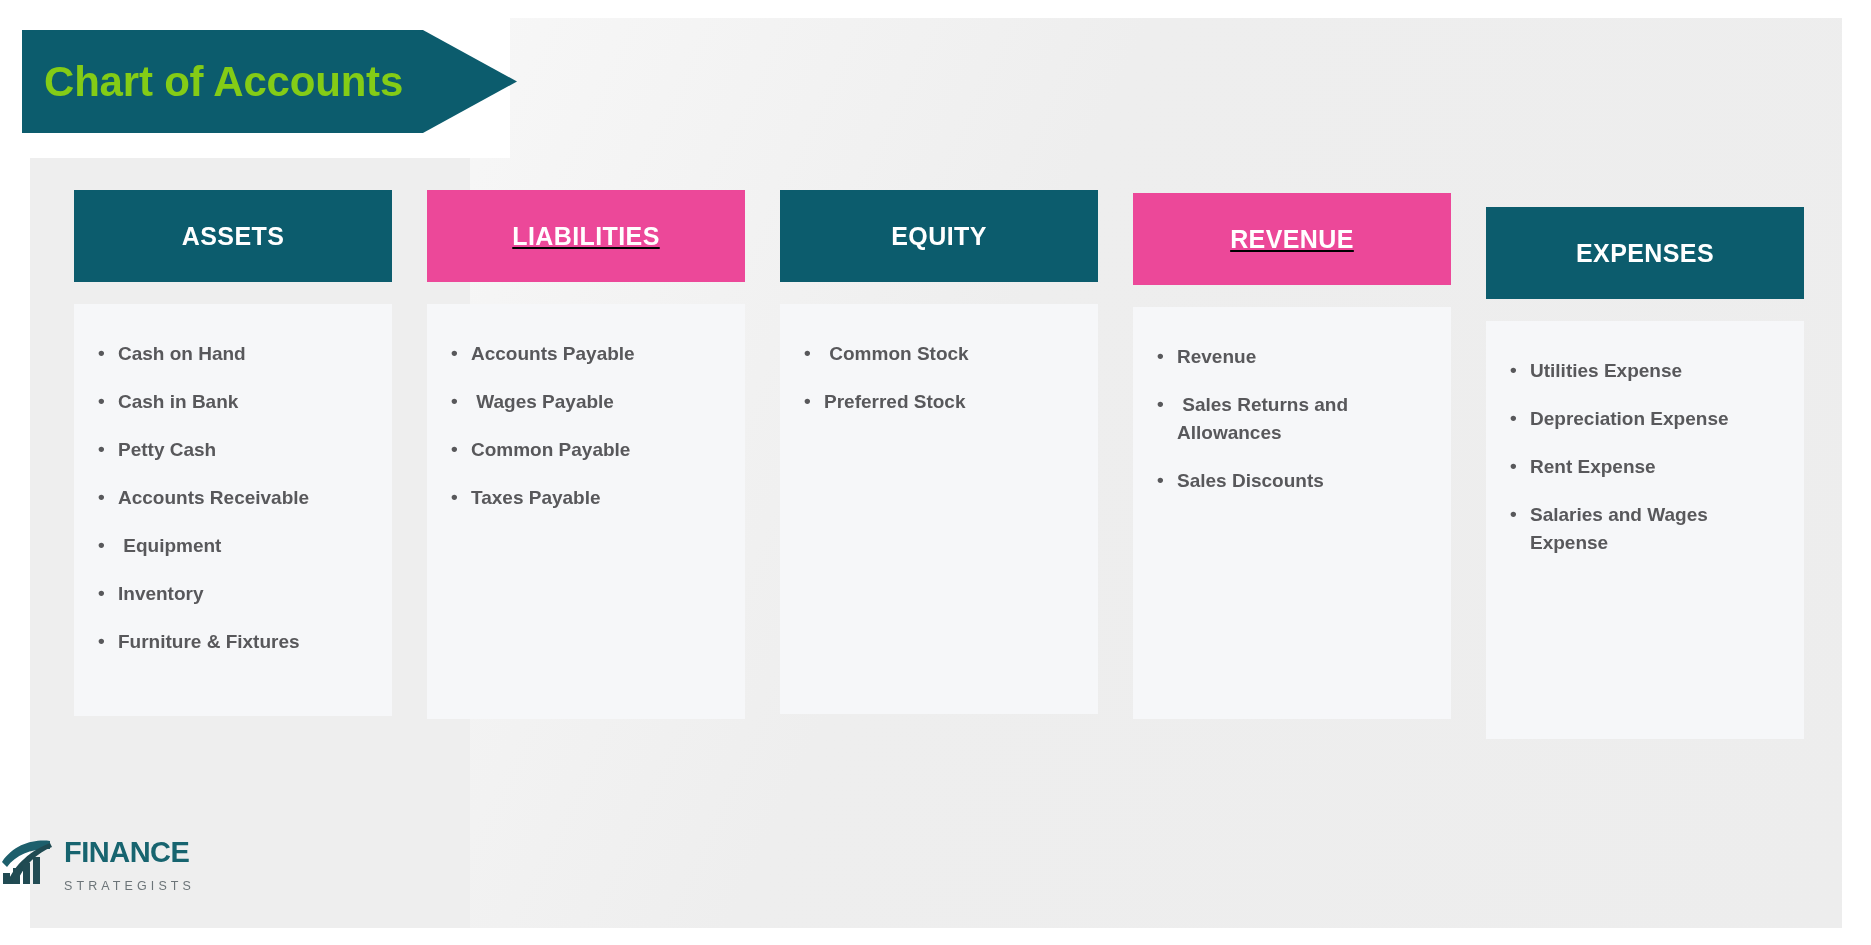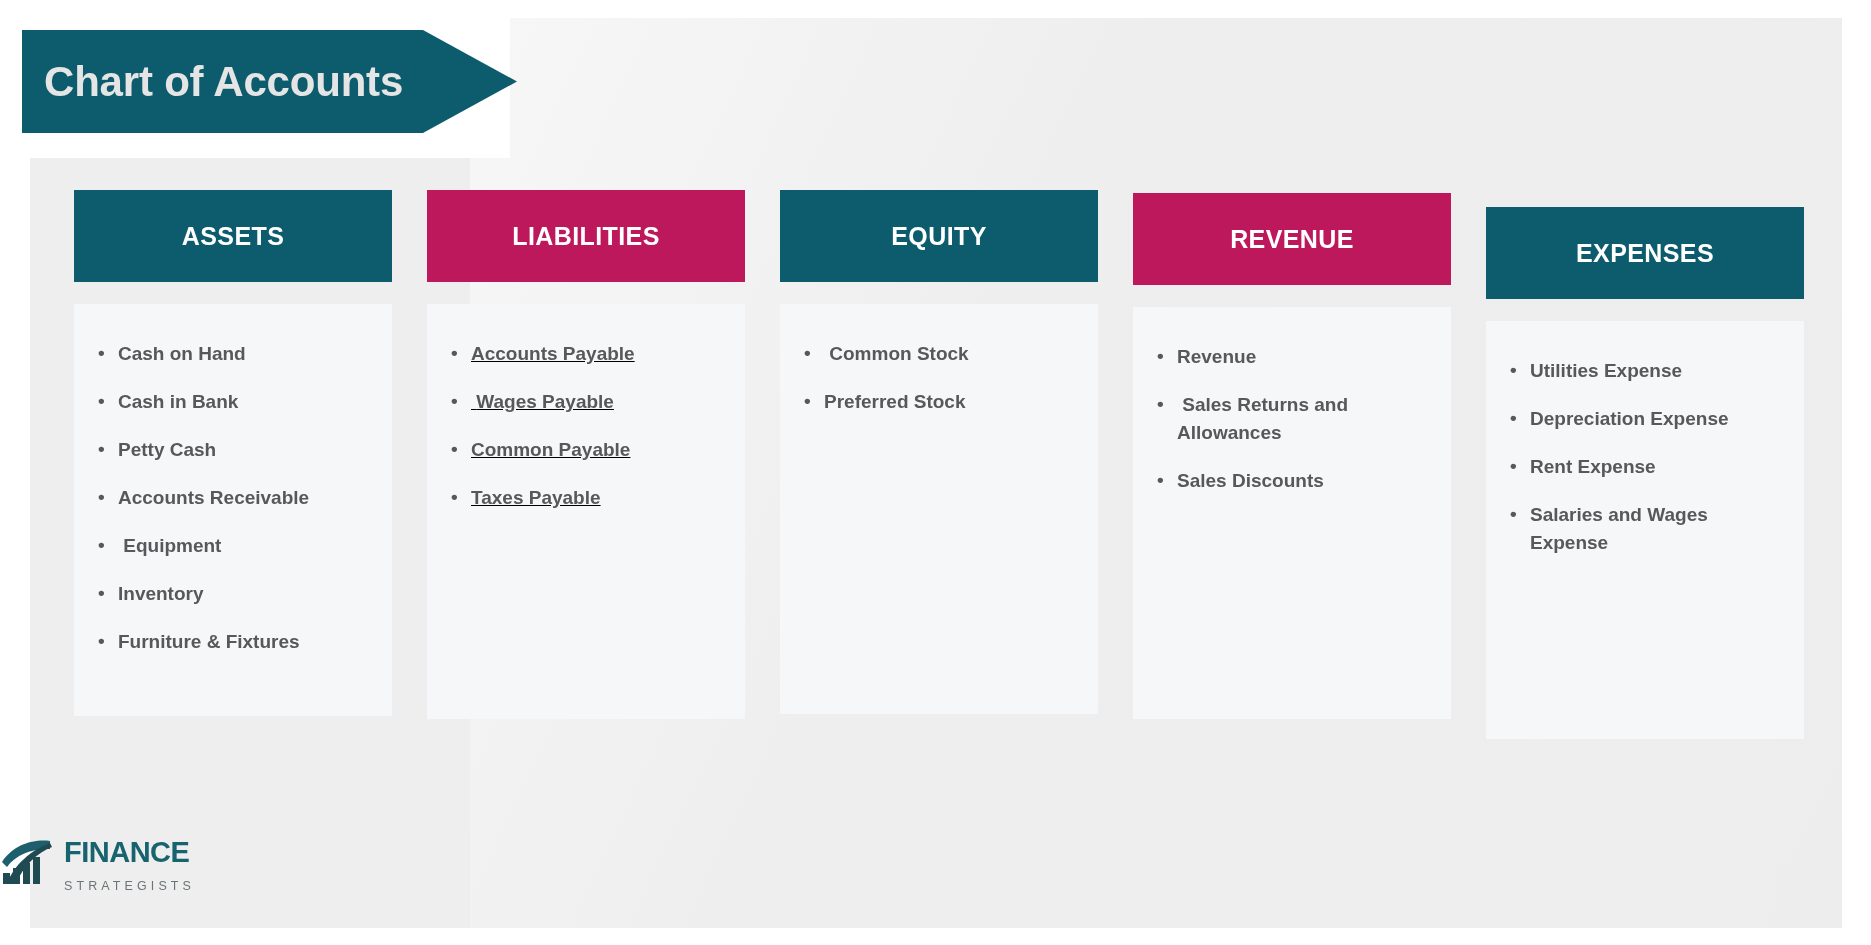--- a/index.html
+++ b/index.html
@@ -55,21 +55,21 @@
     top: 30px;
     width: 495px;
     height: 103px;
     background: #0c5c6d;
     -webkit-clip-path: polygon(0 0, 81% 0, 100% 50%, 81% 100%, 0 100%);
     clip-path: polygon(0 0, 81% 0, 100% 50%, 81% 100%, 0 100%);
     display: flex;
     align-items: center;
   }
   .title-text {
-    color: #e5e5e5;
+    color: #84cc16;
     font-size: 42px;
     font-weight: bold;
     letter-spacing: -0.2px;
     padding-left: 22px;
     white-space: nowrap;
   }
 
   
   .columns {
     position: absolute;
@@ -87,21 +87,21 @@
   }
 
   .col-header {
     height: 92px;
     display: flex;
     align-items: center;
     justify-content: center;
     box-sizing: border-box;
   }
   .col-header.teal { background: #0c5c6d; }
-  .col-header.dark { background: #be185d; }
+  .col-header.dark { background: #ec4899; text-decoration: underline; }
   .col-header-label {
     color: #ffffff;
     font-size: 25px;
     font-weight: bold;
     letter-spacing: 0.4px;
   }
   
   .column.c0 .col-header { margin-top: 0px; }
   .column.c1 .col-header { margin-top: 0px; }
   .column.c2 .col-header { margin-top: 0px; }
@@ -109,21 +109,21 @@
   .column.c4 .col-header { margin-top: 17px; }
 
   .col-body {
     margin-top: 22px;
     background: #f6f7f9;
     flex: 1;
     padding: 28px 10px 20px 10px;
     box-sizing: border-box;
   }
   .column.c0 .col-body { height: 412px; flex: none; }
-  .column.c1 .col-body { height: 415px; flex: none; text-decoration: underline; }
+  .column.c1 .col-body { height: 415px; flex: none; }
   .column.c2 .col-body { height: 410px; flex: none; }
   .column.c3 .col-body { height: 412px; flex: none; }
   .column.c4 .col-body { height: 418px; flex: none; }
 
   ul.acct-list {
     list-style: none;
     margin: 8px;
     padding: 0;
   }
   ul.acct-list li {

